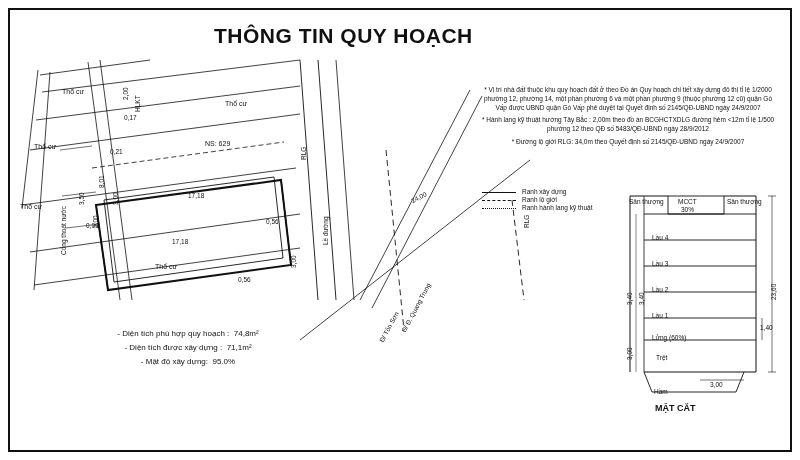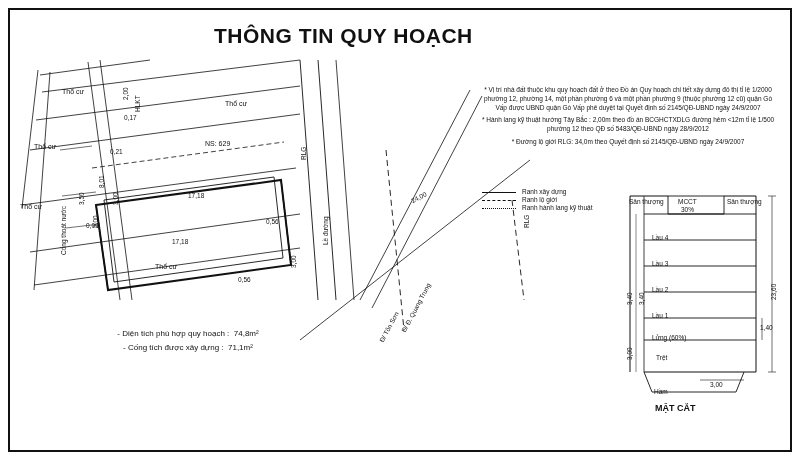--- a/index.html
+++ b/index.html
@@ -113,21 +113,22 @@
 
     <div class="legend-dash" style="left:482px;top:200px;width:34px;"></div>
     <div class="t tiny" style="left:522px;top:196px;">Ranh lộ giới</div>
 
     <div class="legend-dot" style="left:482px;top:208px;width:34px;"></div>
     <div class="t tiny" style="left:522px;top:204px;">Ranh hành lang kỹ thuật</div>
   </div>
 
   <div style="position:absolute;left:30px;top:327px;width:300px;margin-left:8px;">
     <div class="t sm" style="position:static;line-height:1.75;">- Diện tích phù hợp quy hoạch :  74,8m²</div>
-    <div class="t sm" style="position:static;line-height:1.75;">- Cống tích được xây dựng :  71,1m²</div>
+    <div class="t sm" style="position:static;line-height:1.75;">- Diện tích được xây dựng :  71,1m²</div>
+    <div class="t sm" style="position:static;line-height:1.75;">- Mật độ xây dựng:  95.0%</div>
   </div>
 
   <svg width="800" height="460">
     <g stroke="#111" fill="none" stroke-width="1">
 
       <path d="M630 196 L630 372"></path>
 
       <path d="M756 196 L756 372"></path>
 
       <path d="M644 196 L644 372" stroke-width="0.8"></path>

